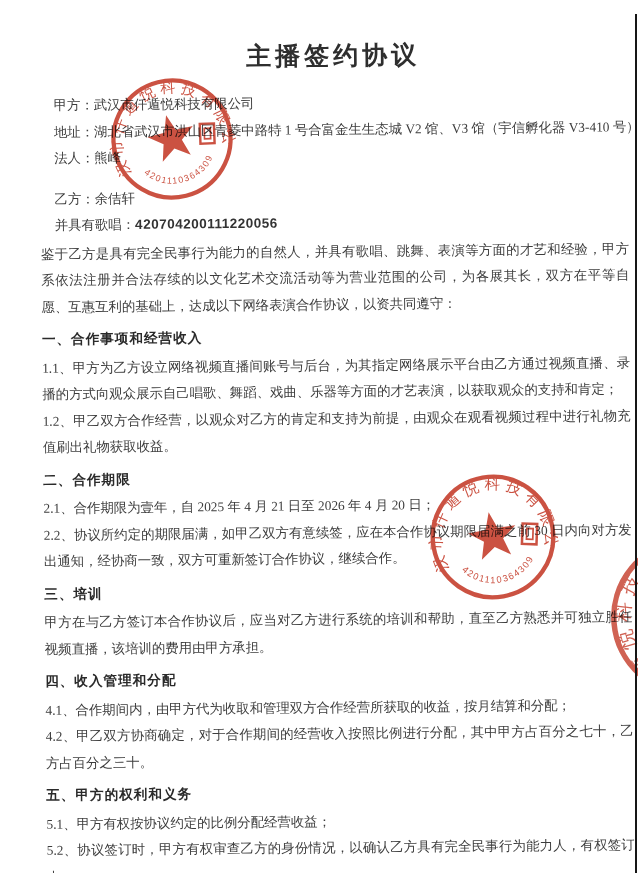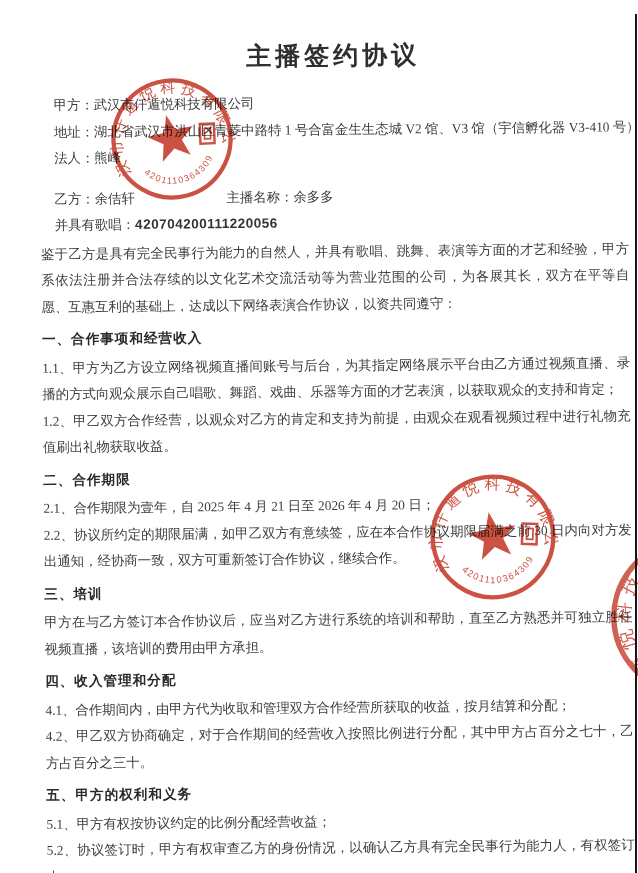--- a/index.html
+++ b/index.html
@@ -97,21 +97,20 @@
 
     <div class="party-a">
       <p class="line"><span>甲方：</span><span>武汉市仟遁悦科技有限公司</span></p>
       <p class="line"><span>地址：</span><span>湖北省武汉市洪山区青菱中路特 1 号合富金生生态城 V2 馆、V3 馆（宇信孵化器 V3-410 号）</span></p>
       <p class="line"><span>法人：</span><span>熊峰</span></p>
     </div>
 
     <div class="party-b">
       <div class="line pb-row">
         <span class="pb-name"><span>乙方：</span><span>余佶轩</span></span>
-        <span><span>主播名称：</span><span>余多多</span></span>
       </div>
       <p class="line"><span>并具有歌唱：</span><span class="id-number">420704200111220056</span></p>
     </div>
 
     <p class="preamble">鉴于乙方是具有完全民事行为能力的自然人，并具有歌唱、跳舞、表演等方面的才艺和经验，甲方系依法注册并合法存续的以文化艺术交流活动等为营业范围的公司，为各展其长，双方在平等自愿、互惠互利的基础上，达成以下网络表演合作协议，以资共同遵守：</p>
 
     <div>
       <p class="sec-head">一、合作事项和经营收入</p>
       <p class="sec-para">1.1、甲方为乙方设立网络视频直播间账号与后台，为其指定网络展示平台由乙方通过视频直播、录播的方式向观众展示自己唱歌、舞蹈、戏曲、乐器等方面的才艺表演，以获取观众的支持和肯定；</p>
       <p class="sec-para">1.2、甲乙双方合作经营，以观众对乙方的肯定和支持为前提，由观众在观看视频过程中进行礼物充值刷出礼物获取收益。</p>

